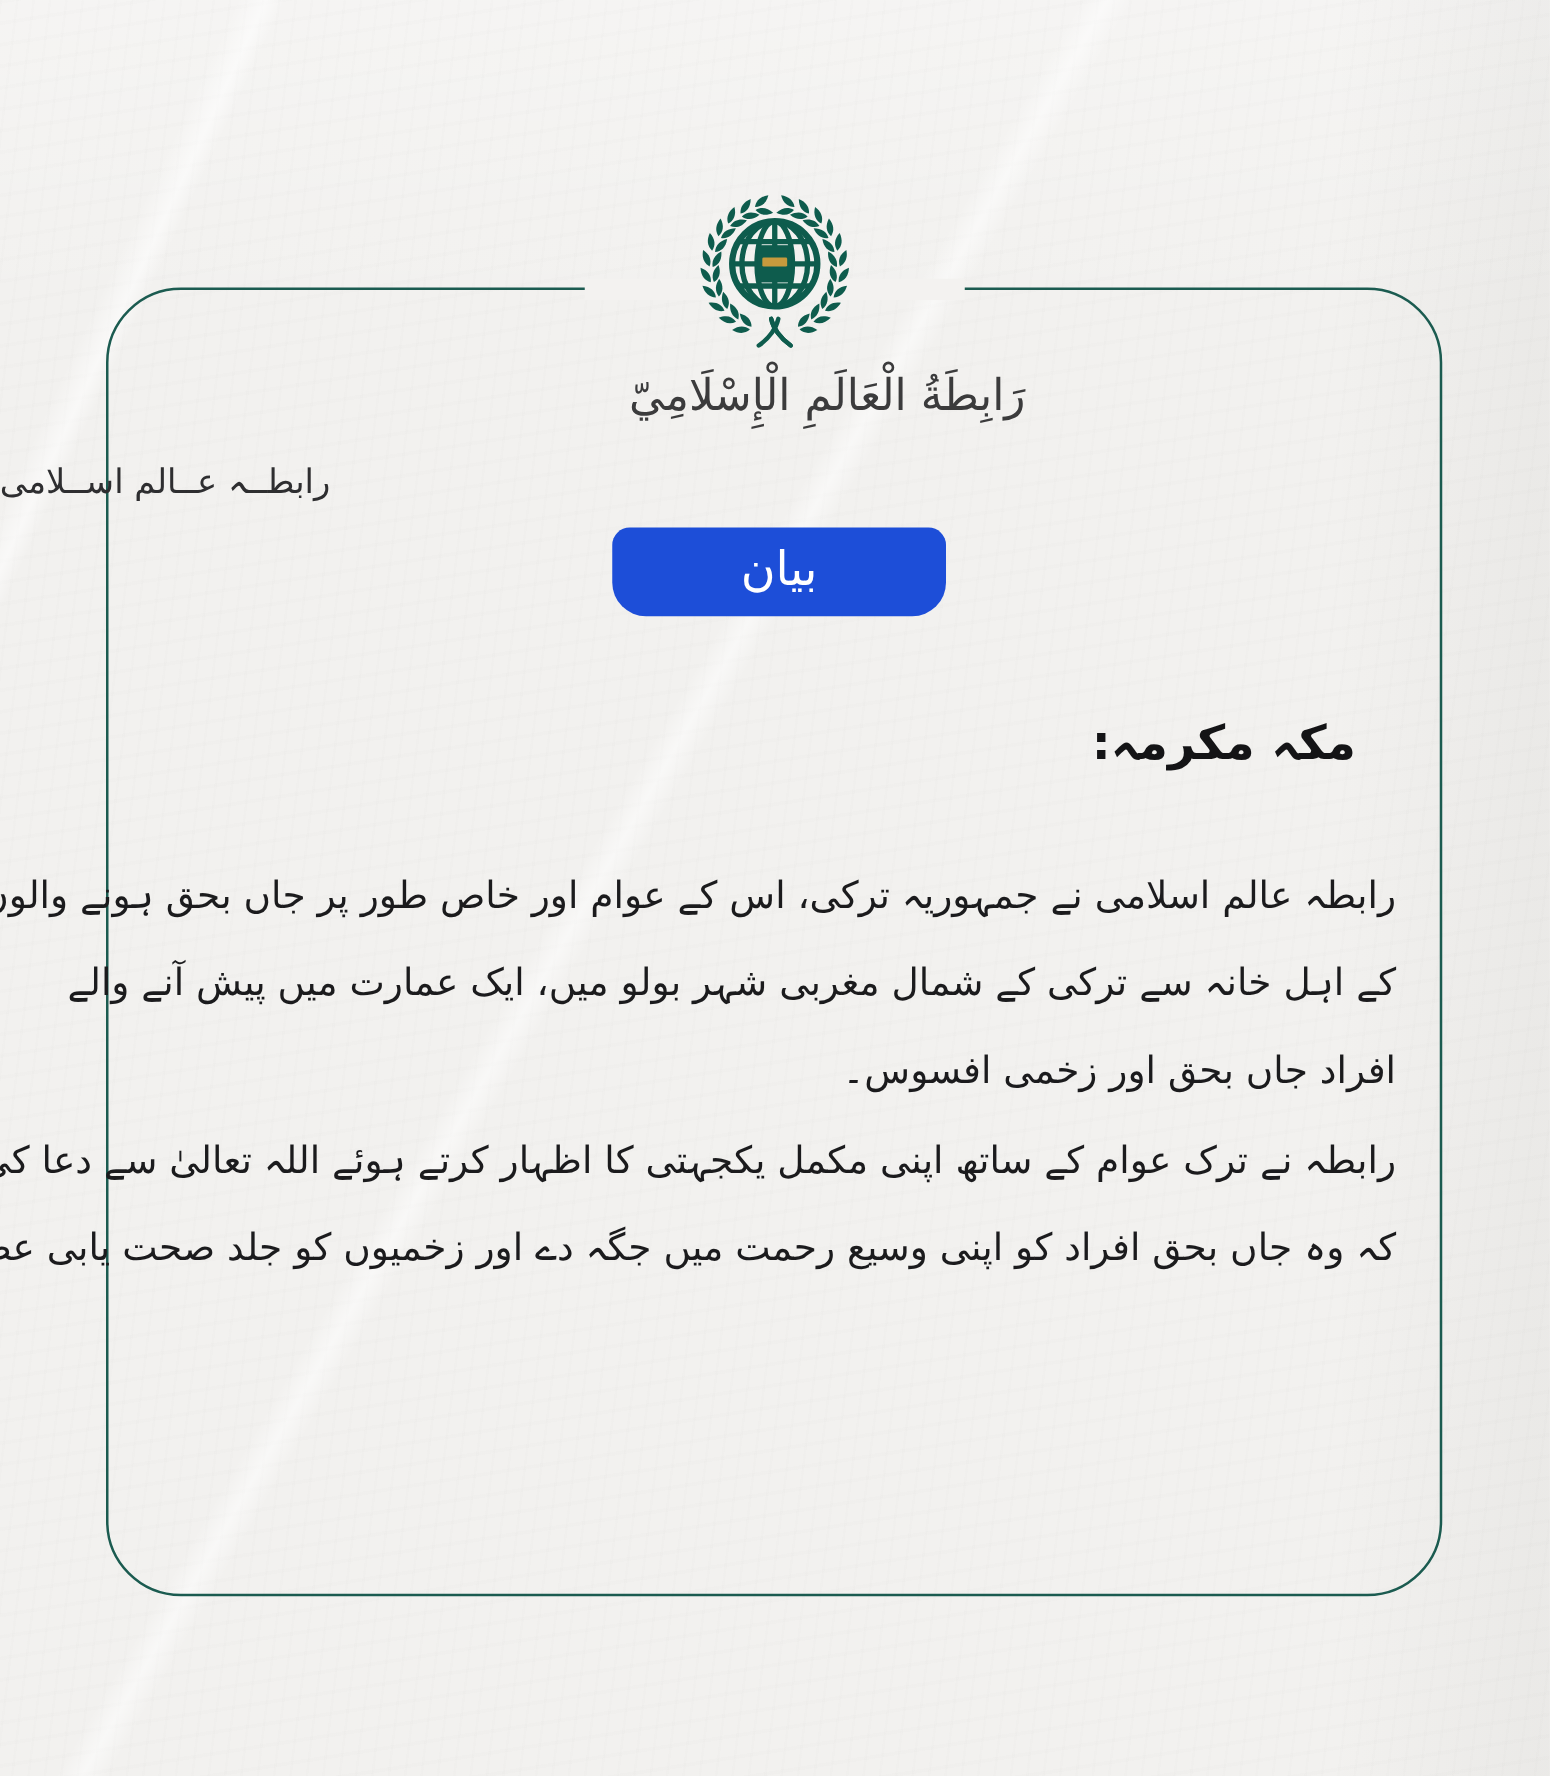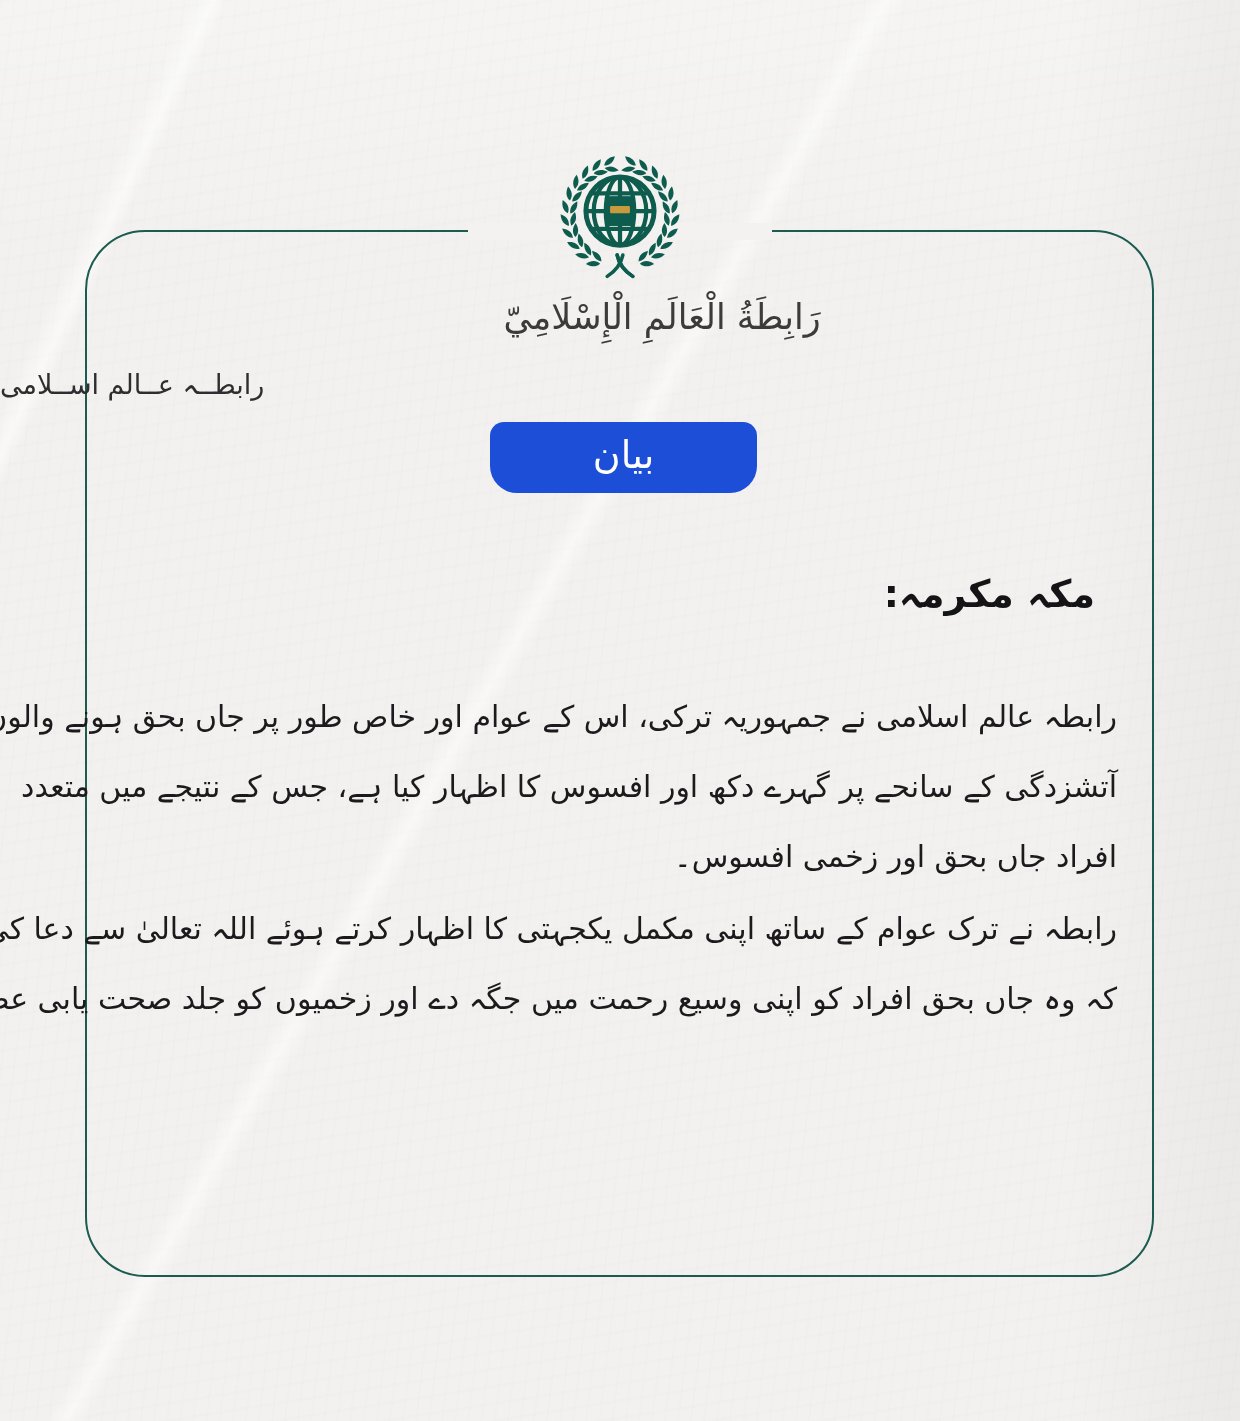--- a/index.html
+++ b/index.html
@@ -54,21 +54,21 @@
     color:#ffffff;
     font-size:38px;line-height:67px;text-align:center;
   }
   .content{
     position:absolute;left:125px;top:558px;width:992px;
     direction:rtl;
     color:#1b1b1d;
   }
   .location-heading{
     text-align:right;
-    margin:0 22px 52px 0;
+    margin:0 32px 52px 0;
     font-size:38px;font-weight:bold;
     line-height:72px;
     color:#141416;
   }
   .para{margin:0 0 2px 0;}
   .line{
     font-size:30px;
     line-height:70px;height:70px;
     text-align:justify;text-align-last:justify;
     white-space:nowrap;
@@ -166,21 +166,21 @@
 
   <div class="org-name-ur">رابطــہ عــالم اســلامی</div>
 
   <div class="badge">بیان</div>
 
   <div class="content">
     <div class="location-heading">مکہ مکرمہ:</div>
 
     <div class="para">
       <div class="line">رابطہ عالم اسلامی نے جمہوریہ ترکی، اس کے عوام اور خاص طور پر جاں بحق ہونے والوں</div>
-      <div class="line">آتشزدگی کے سانحے پر گہرے دکھ اور افسوس کا اظہار کیا ہے، جس کے نتیجے میں متعدد</div>
+      <div class="line">کے اہل خانہ سے ترکی کے شمال مغربی شہر بولو میں، ایک عمارت میں پیش آنے والے</div>
       <div class="line last">افراد جاں بحق اور زخمی افسوس۔</div>
     </div>
 
     <div class="para">
       <div class="line">رابطہ نے ترک عوام کے ساتھ اپنی مکمل یکجہتی کا اظہار کرتے ہوئے اللہ تعالیٰ سے دعا کی</div>
       <div class="line">کہ وہ جاں بحق افراد کو اپنی وسیع رحمت میں جگہ دے اور زخمیوں کو جلد صحت یابی عطا</div>
     </div>
   </div>
 </div>
 

